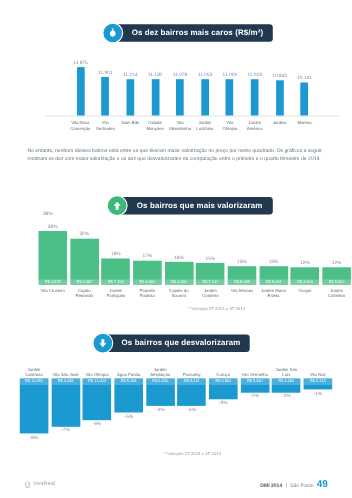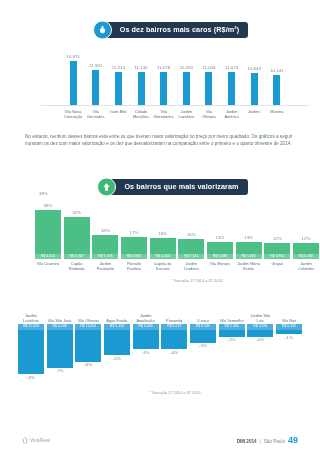--- a/index.html
+++ b/index.html
@@ -469,20 +469,30 @@
       <div class="lab2">Jardim Maria
 Estela</div>
       <div class="lab2">Grajaú</div>
       <div class="lab2">Jardim
 Colombo</div>
     </div>
   <div class="foot-note">* Variação 1T 2014 a 4T 2014</div>
 </section>
 
 <section id="chart-down">
+  <div class="pill-wrap">
+    <div class="pill">
+      <span class="pill-badge badge-down">
+        <svg width="11" height="11" viewBox="0 0 24 24" aria-hidden="true">
+          <path d="M12 20 L5 12 H9 V4 H15 V12 H19 Z" fill="#ffffff"></path>
+        </svg>
+      </span>
+      <span class="pill-label">Os bairros que desvalorizaram</span>
+    </div>
+  </div>
   <div class="labels-3">
       <div class="lab3">Jardim
 Lusitânia</div>
       <div class="lab3">Vila São José</div>
       <div class="lab3">Vila Olímpia</div>
       <div class="lab3">Água Funda</div>
       <div class="lab3">Jardim
 Ampliação</div>
       <div class="lab3">Panamby</div>
       <div class="lab3">Curuçu</div>

